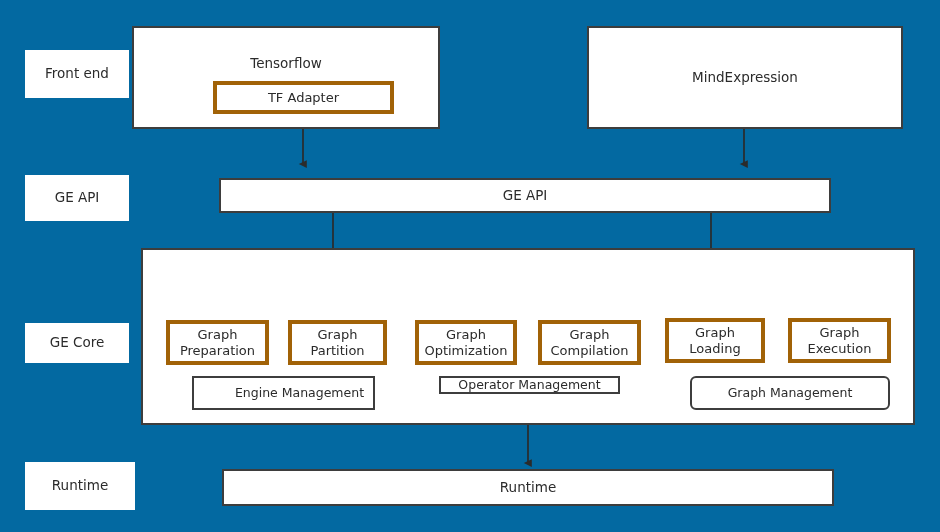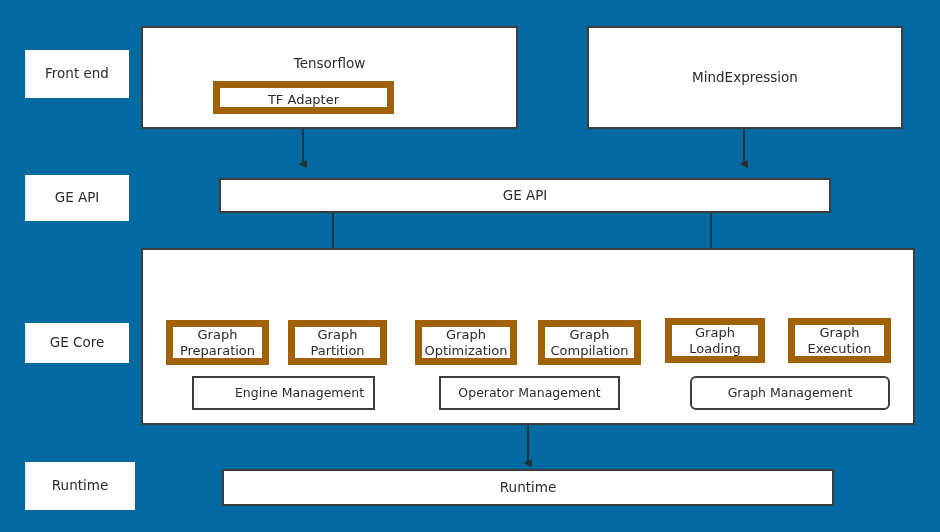--- a/index.html
+++ b/index.html
@@ -41,23 +41,22 @@
   .frame > .frame-title {
     margin-top: 28px;
     font-size: 13.5px;
     color: #2b2b2b;
   }
   .bar {
     border: 2.5px solid #3d3d3d;
     font-size: 13.5px;
   }
   .node {
-    border: 7px solid #a16207;
+    border: 4px solid #a16207;
     font-size: 13px;
-    align-items: flex-end;
   }
   .node-sm {
     border: 2px solid #3d3d3d;
     font-size: 12.5px;
   }
   svg.connectors {
     position: absolute;
     left: 0;
     top: 0;
     width: 940px;
@@ -97,21 +96,21 @@
   </div>
 
   <div class="box label-box" style="left:25px; top:323px; width:104px; height:40px;">
     <span>GE Core</span>
   </div>
 
   <div class="box label-box" style="left:25px; top:462px; width:110px; height:48px;">
     <span>Runtime</span>
   </div>
 
-  <div class="box frame" style="left:141px; top:26px; width:377px; height:103px;justify-content:center;">
+  <div class="box frame" style="left:132px; top:26px; width:308px; height:103px;justify-content:center;">
     <span class="frame-title">Tensorflow</span>
   </div>
 
   <div class="box node" style="left:213px; top:81px; width:181px; height:33px;">
     <span>TF Adapter</span>
   </div>
 
   <div class="box frame" style="left:587px; top:26px; width:316px; height:103px;
               align-items:center;">
     <span style="margin-top:0; font-size:13.5px;">MindExpression</span>
@@ -152,21 +151,21 @@
 
   <div class="box node" style="left:788px; top:318px; width:103px; height:45px;">
     <span>Graph
 Execution</span>
   </div>
 
   <div class="box node-sm" style="left:192px; top:376px; width:183px; height:34px;padding-left:32px;">
     <span>Engine Management</span>
   </div>
 
-  <div class="box node-sm" style="left:439px; top:376px; width:181px; height:34px;">
+  <div class="box node-sm" style="left:439px; top:376px; width:181px; height:18px;">
     <span>Operator Management</span>
   </div>
 
   <div class="box node-sm" style="left:690px; top:376px; width:200px; height:34px;border-radius:6px;">
     <span>Graph Management</span>
   </div>
 
   <div class="box bar" style="left:222px; top:469px; width:612px; height:37px;">
     <span>Runtime</span>
   </div>

